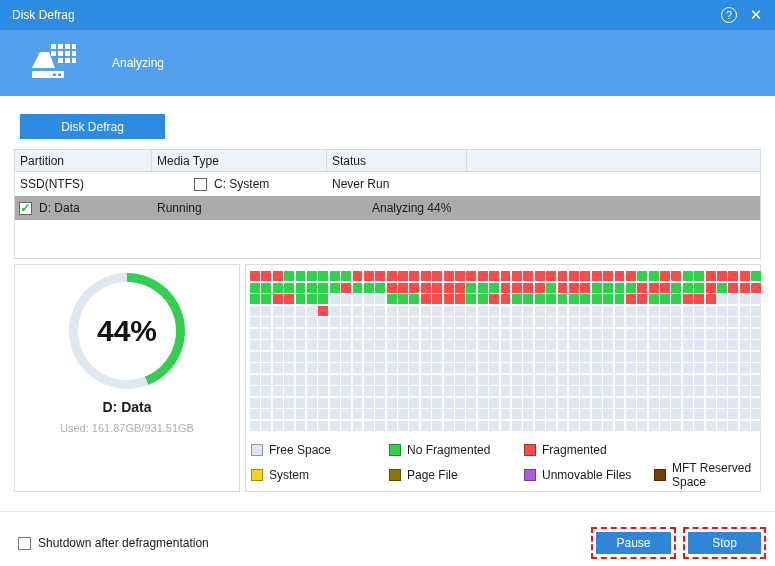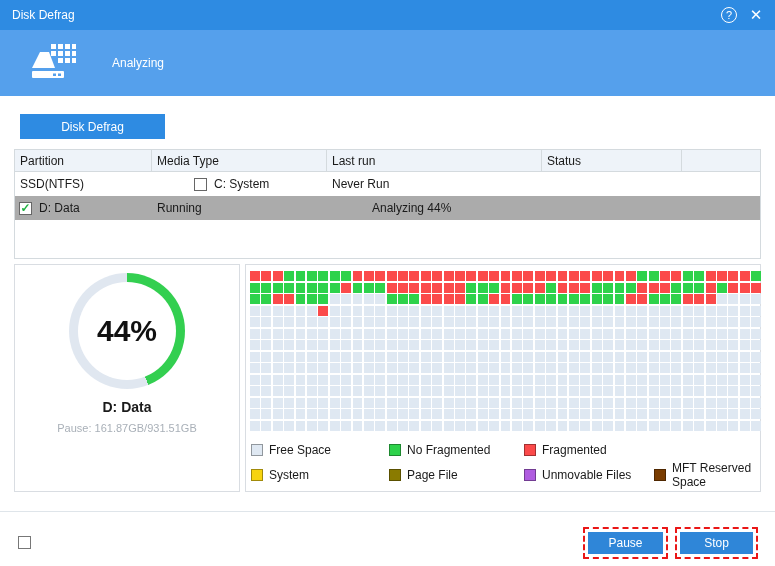--- a/index.html
+++ b/index.html
@@ -53,21 +53,21 @@
   .legend { position:absolute; left:5px; top:177px; width:506px; }
   .lg-row { display:flex; height:16px; margin-bottom:9px; }
   .lg-item { display:flex; align-items:center; font-size:12px; }
   .lg-item:nth-child(1){ width:138px; } .lg-item:nth-child(2){ width:135px; }
   .lg-item:nth-child(3){ width:130px; } .lg-item:nth-child(4){ flex:1; }
   .lg-sw { width:12px; height:12px; margin-right:6px; border:1px solid rgba(0,0,0,.35); flex:none; }
   
   .footline { position:absolute; left:0; top:511px; width:775px; height:1px; background:#dfe5ea; }
   .shutdown { position:absolute; left:18px; top:536px; display:flex; align-items:center; font-size:12px; }
   .shutdown .cbx { margin:0 7px 0 0; border-color:#777; }
-  .annot { position:absolute; border:2px dashed #ea1616; padding:3px; border-radius:1px; }
+  .annot { position:absolute; border:2px dashed #ea1616; padding:3px; border-radius:1px;margin-left:8px; }
   .annot-pause { left:583px; top:527px; }
   .annot-stop  { left:675px; top:527px; }
   .btn { height:22px; background:#2f86d8; color:#fff; font-size:12px; border:none;
     display:flex; align-items:center; justify-content:center; font-family:inherit; cursor:default; }
   .btn-pause { width:75px; } .btn-stop { width:73px; }
 </style>
 </head>
 <body>
 
 <div class="titlebar">
@@ -102,21 +102,20 @@
   </svg>
   <div class="status">Analyzing</div>
 </div>
 
 <div class="tab">Disk Defrag</div>
 
 <div class="table">
   <div class="thead">
     <div class="th c1">Partition</div>
     <div class="th c2">Media Type</div>
-    <div class="th c3">Last run</div>
     <div class="th c4">Status</div>
     <div class="th c5"></div>
   </div>
   <div class="trow">
     <div class="cell c2">SSD(NTFS)</div>
     <div class="cell c1" style="padding-left:0;">
       <span class="cbx"></span>
       <span>C:  System</span>
     </div>
     <div class="cell c3">Never Run</div>
@@ -133,21 +132,21 @@
   </div>
 </div>
 
 <div class="panel lpanel">
   <div class="ring" style="background: conic-gradient(rgb(51, 207, 80) 44%, rgb(224, 231, 240) 0deg);">
     <div class="hole">
       <span class="pct">44%</span>
     </div>
   </div>
   <div class="drive">D:  Data</div>
-  <div class="used">Pause: 161.87GB/931.51GB</div>
+  <div class="used">Used: 161.87GB/931.51GB</div>
 </div>
 
 <div class="panel rpanel">
   <div class="fragmap">
       <div style="background: rgb(251, 74, 74);"></div>
       <div style="background: rgb(251, 74, 74);"></div>
       <div style="background: rgb(251, 74, 74);"></div>
       <div style="background: rgb(46, 210, 75);"></div>
       <div style="background: rgb(46, 210, 75);"></div>
       <div style="background: rgb(46, 210, 75);"></div>
@@ -808,19 +807,20 @@
           <span class="lg-sw" style="background: rgb(122, 60, 0);"></span>
           <span>MFT Reserved Space</span>
         </div>
       </div>
     </div>
 </div>
 
 <div class="footline"></div>
 <div class="shutdown">
   <span class="cbx"></span>
+  <span>Shutdown after defragmentation</span>
 </div>
 <div class="annot annot-pause">
   <button class="btn btn-pause">Pause</button>
 </div>
 <div class="annot annot-stop">
   <button class="btn btn-stop">Stop</button>
 </div>
 
 </body></html>

